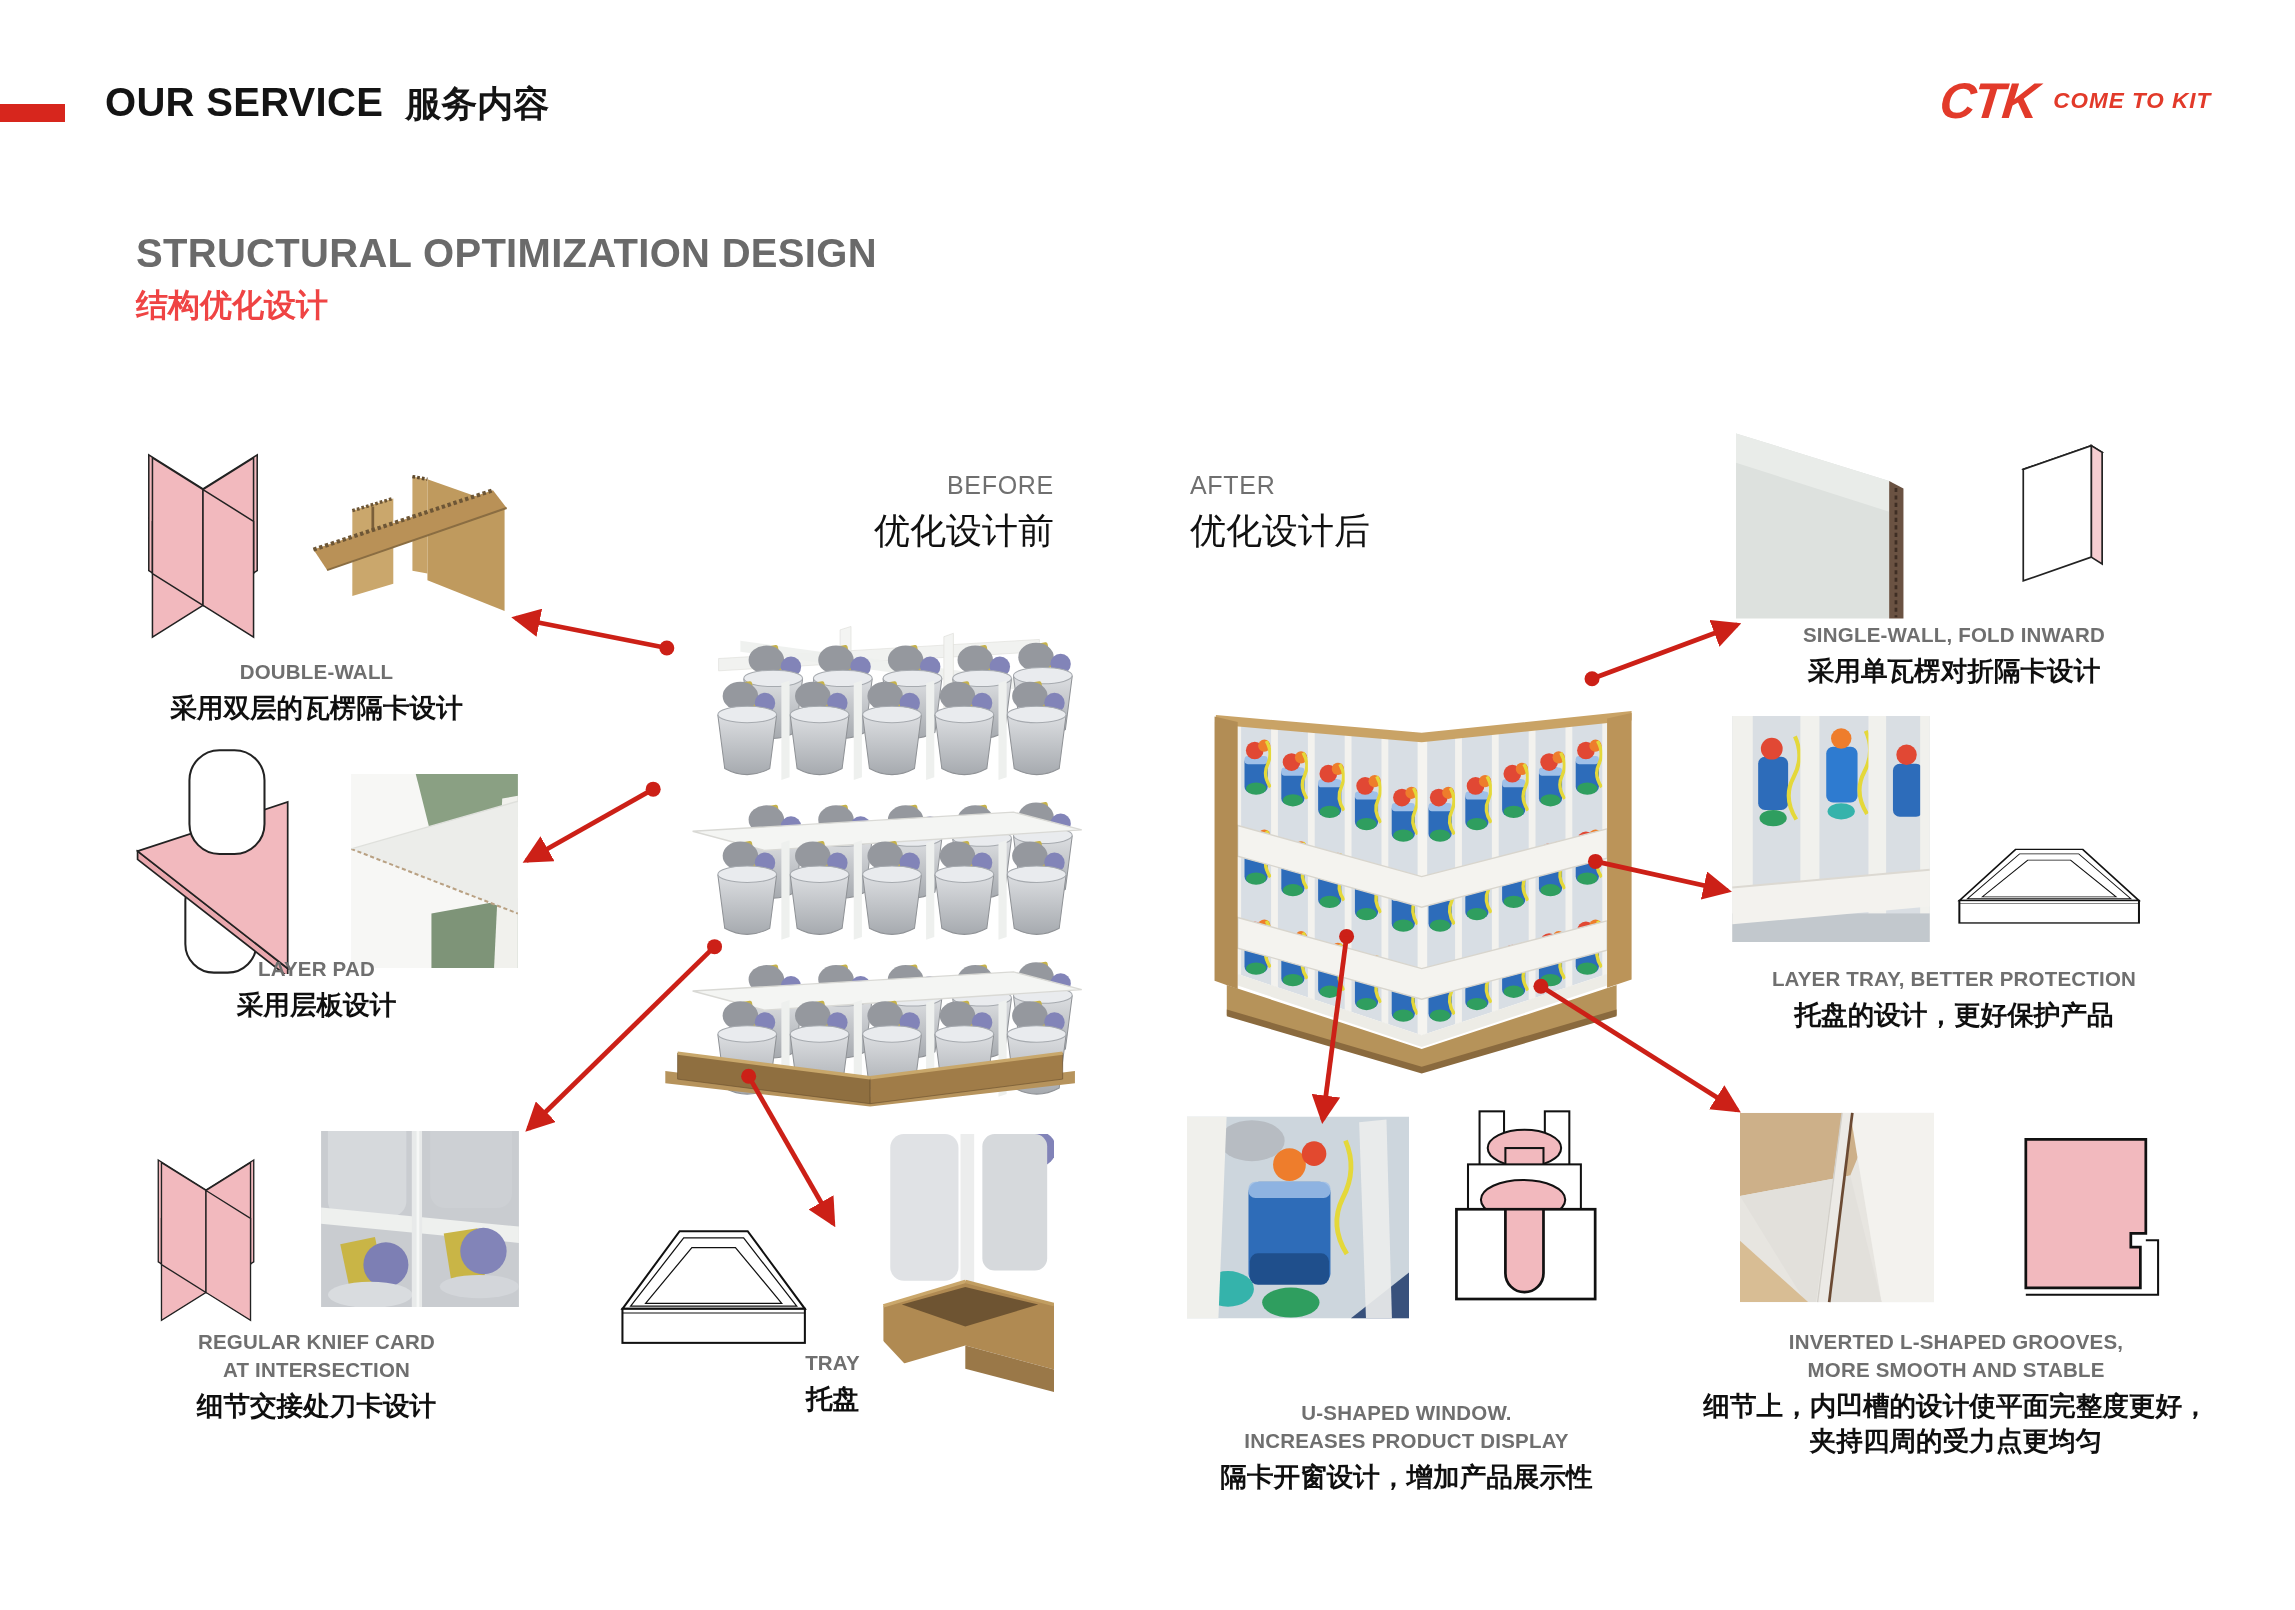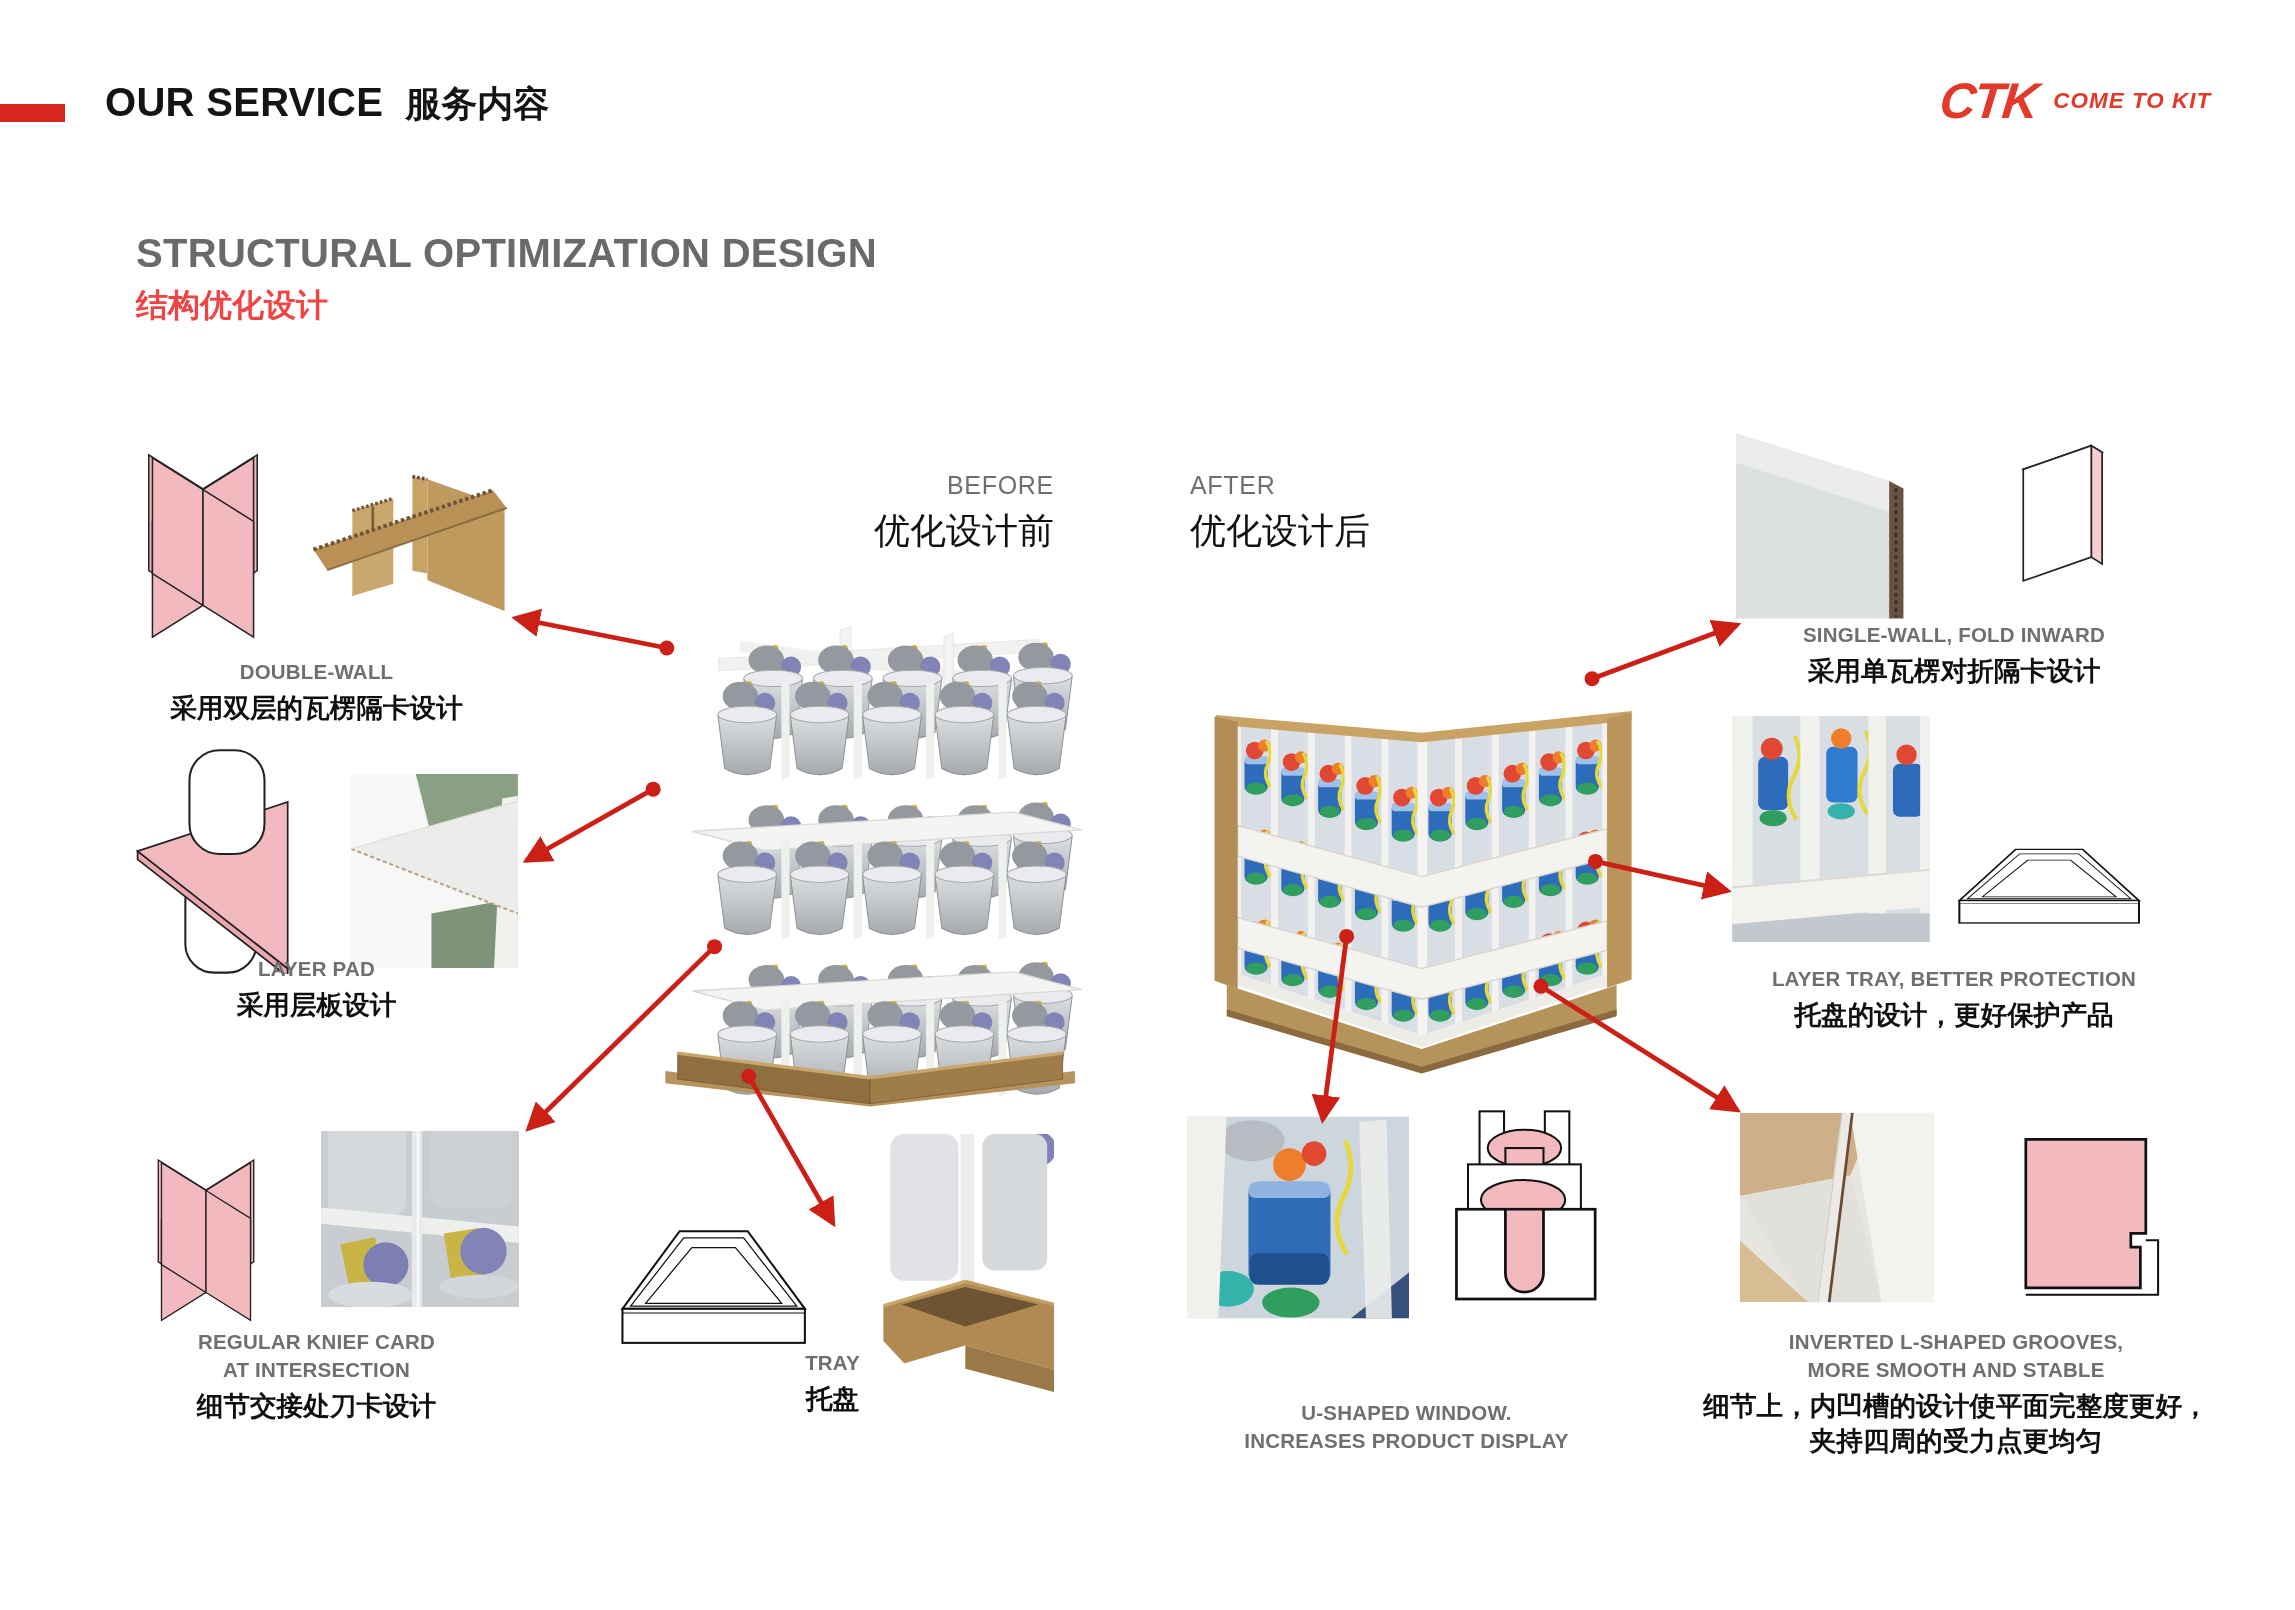--- a/index.html
+++ b/index.html
@@ -433,20 +433,21 @@
   <div class="abs" style="left:2019px;top:1132px;width:150px;height:168px;">
     <svg viewBox="0 0 220 245">
       <polyline points="186,158 204,158 204,238 10,238" fill="none" stroke="#111" stroke-width="3"></polyline>
       <path d="M10,10 H186 V148 H164 V168 H178 V228 H10 Z" fill="#f2b9be" stroke="#111" stroke-width="4"></path>
     </svg>
   </div>
 
   <div class="abs cap" style="left:1168px;top:1399px;width:477px;">
     <div class="cap-en">U-SHAPED WINDOW.</div>
     <div class="cap-en">INCREASES PRODUCT DISPLAY</div>
+    <div class="cap-zh">隔卡开窗设计，增加产品展示性</div>
   </div>
 
   <div class="abs cap" style="left:1678px;top:1328px;width:556px;">
     <div class="cap-en">INVERTED L-SHAPED GROOVES,</div>
     <div class="cap-en">MORE SMOOTH AND STABLE</div>
     <div class="cap-zh">细节上，内凹槽的设计使平面完整度更好，</div>
     <div class="cap-zh" style="margin-top:0">夹持四周的受力点更均匀</div>
   </div>
 
   <svg class="abs" style="left:0;top:0;pointer-events:none" width="2295" height="1611" viewBox="0 0 3366 2362">

